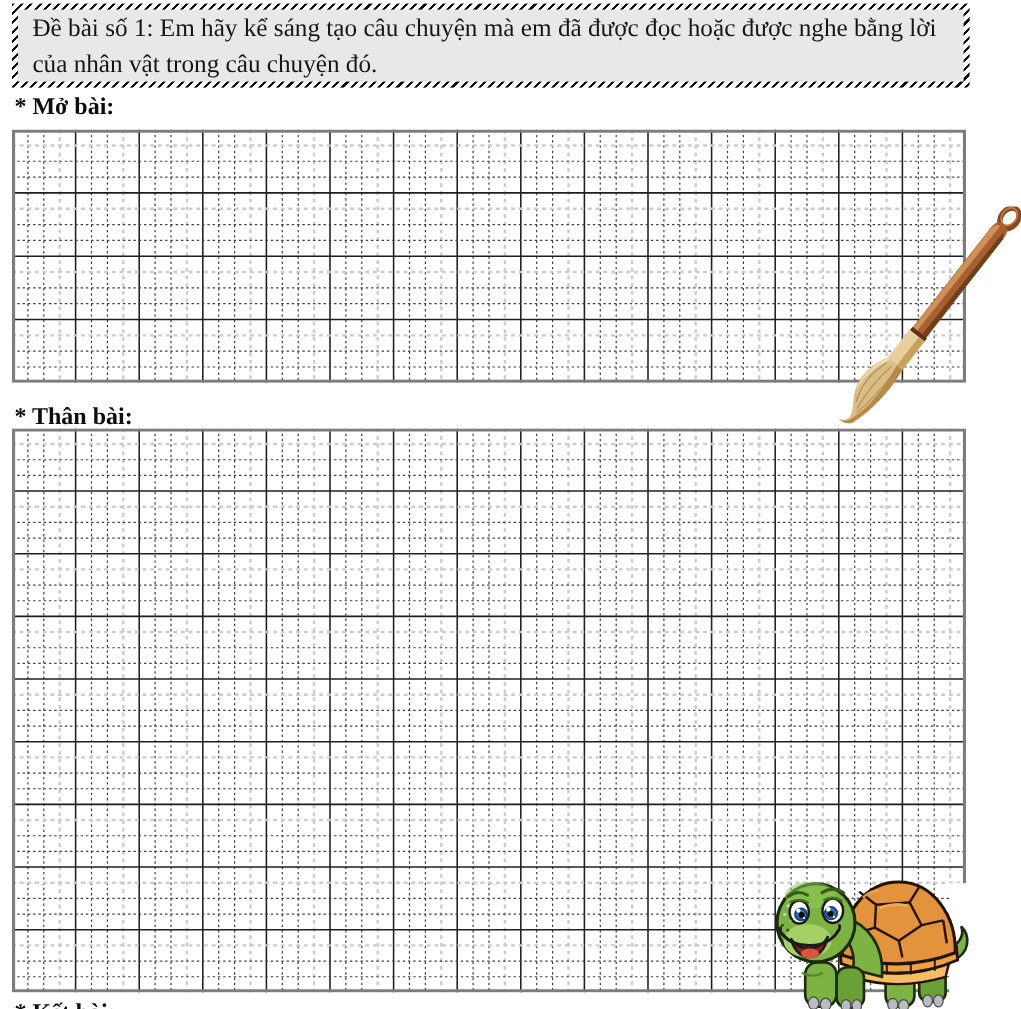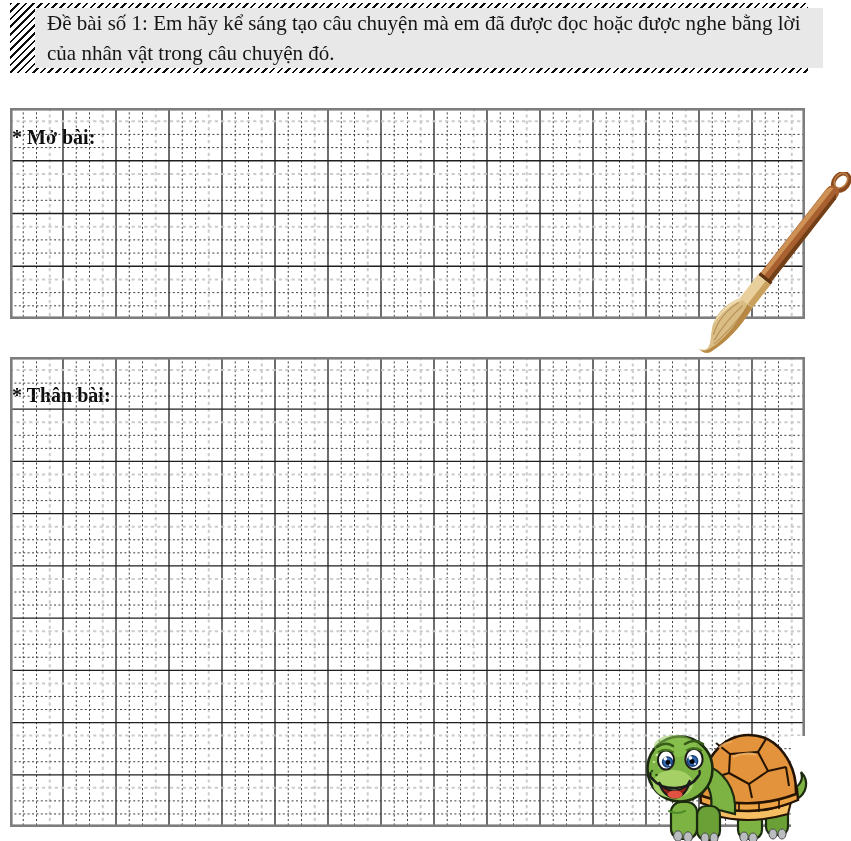--- a/index.html
+++ b/index.html
@@ -15,33 +15,32 @@
   .prompt-box{
     position:absolute;left:10px;top:3px;width:798px;height:70px;
     box-sizing:border-box;
     background:repeating-linear-gradient(135deg,#0d0d0d 0 1.8px,#ffffff 1.8px 5.4px);
     padding:5px;
   }
   .prompt-inner{
     width:100%;height:100%;
     box-sizing:border-box;
     background:#e8e8e8;
-    display:flex;align-items:flex-end;margin-left:20px;
+    display:flex;align-items:flex-end;
   }
   .prompt-text{
     margin:0;padding:0 12px;
     font-size:21px;line-height:30px;
     color:#151515;
   }
   
   .section-label{
     position:absolute;left:12px;
     font-size:20px;font-weight:bold;color:#0d0d0d;
     white-space:nowrap;
-    margin-top:48px;
   }
   .label-opening{top:78px;}
   .label-body{top:336px;}
   .label-closing{top:833px;}
   
   .grid-svg{position:absolute;left:10px;display:block;}
   .grid-opening{top:108px;}
   .grid-body{top:357px;}
   
   .brush-illustration{position:absolute;left:678px;top:172px;z-index:5;}

